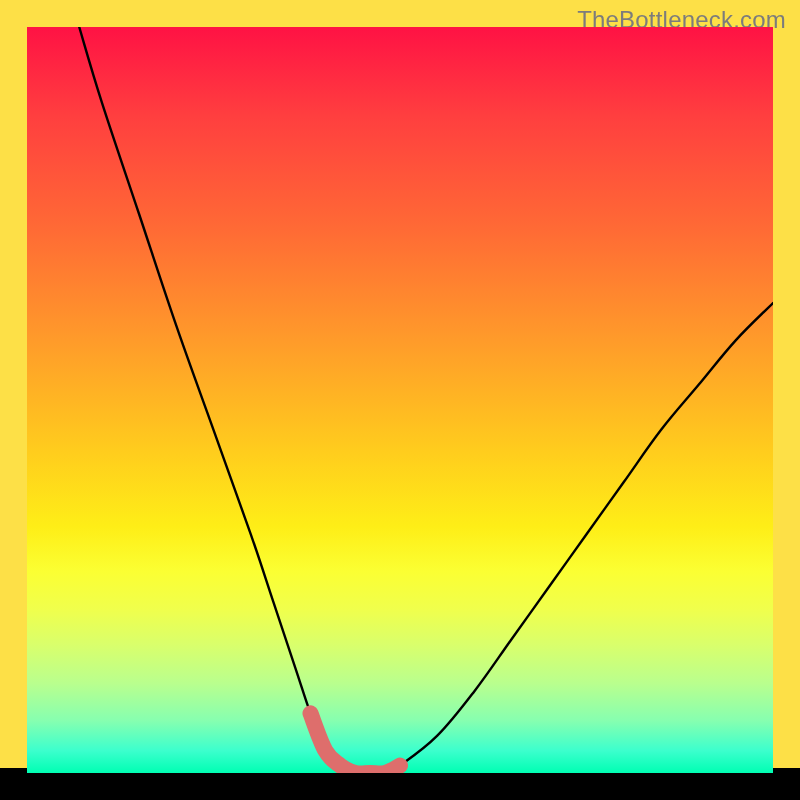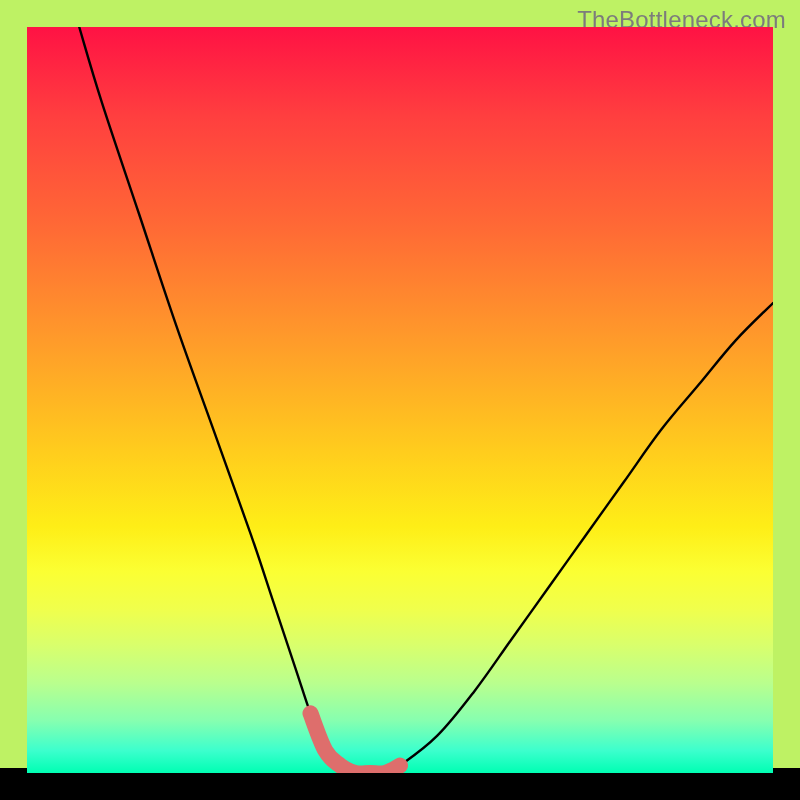--- a/index.html
+++ b/index.html
@@ -10,21 +10,21 @@
     background: #000000;
     overflow: hidden;
     font-family: Arial, Helvetica, sans-serif;
   }
   .frame {
     position: absolute;
     left: 0;
     top: 0;
     width: 800px;
     height: 768px;
-    background: #bef264;
+    background: #fde047;
   }
   .attribution {
     position: absolute;
     top: 6px;
     right: 14px;
     color: #7c7c7c;
     font-size: 24px;
     font-weight: 400;
     letter-spacing: 0.2px;
   }

